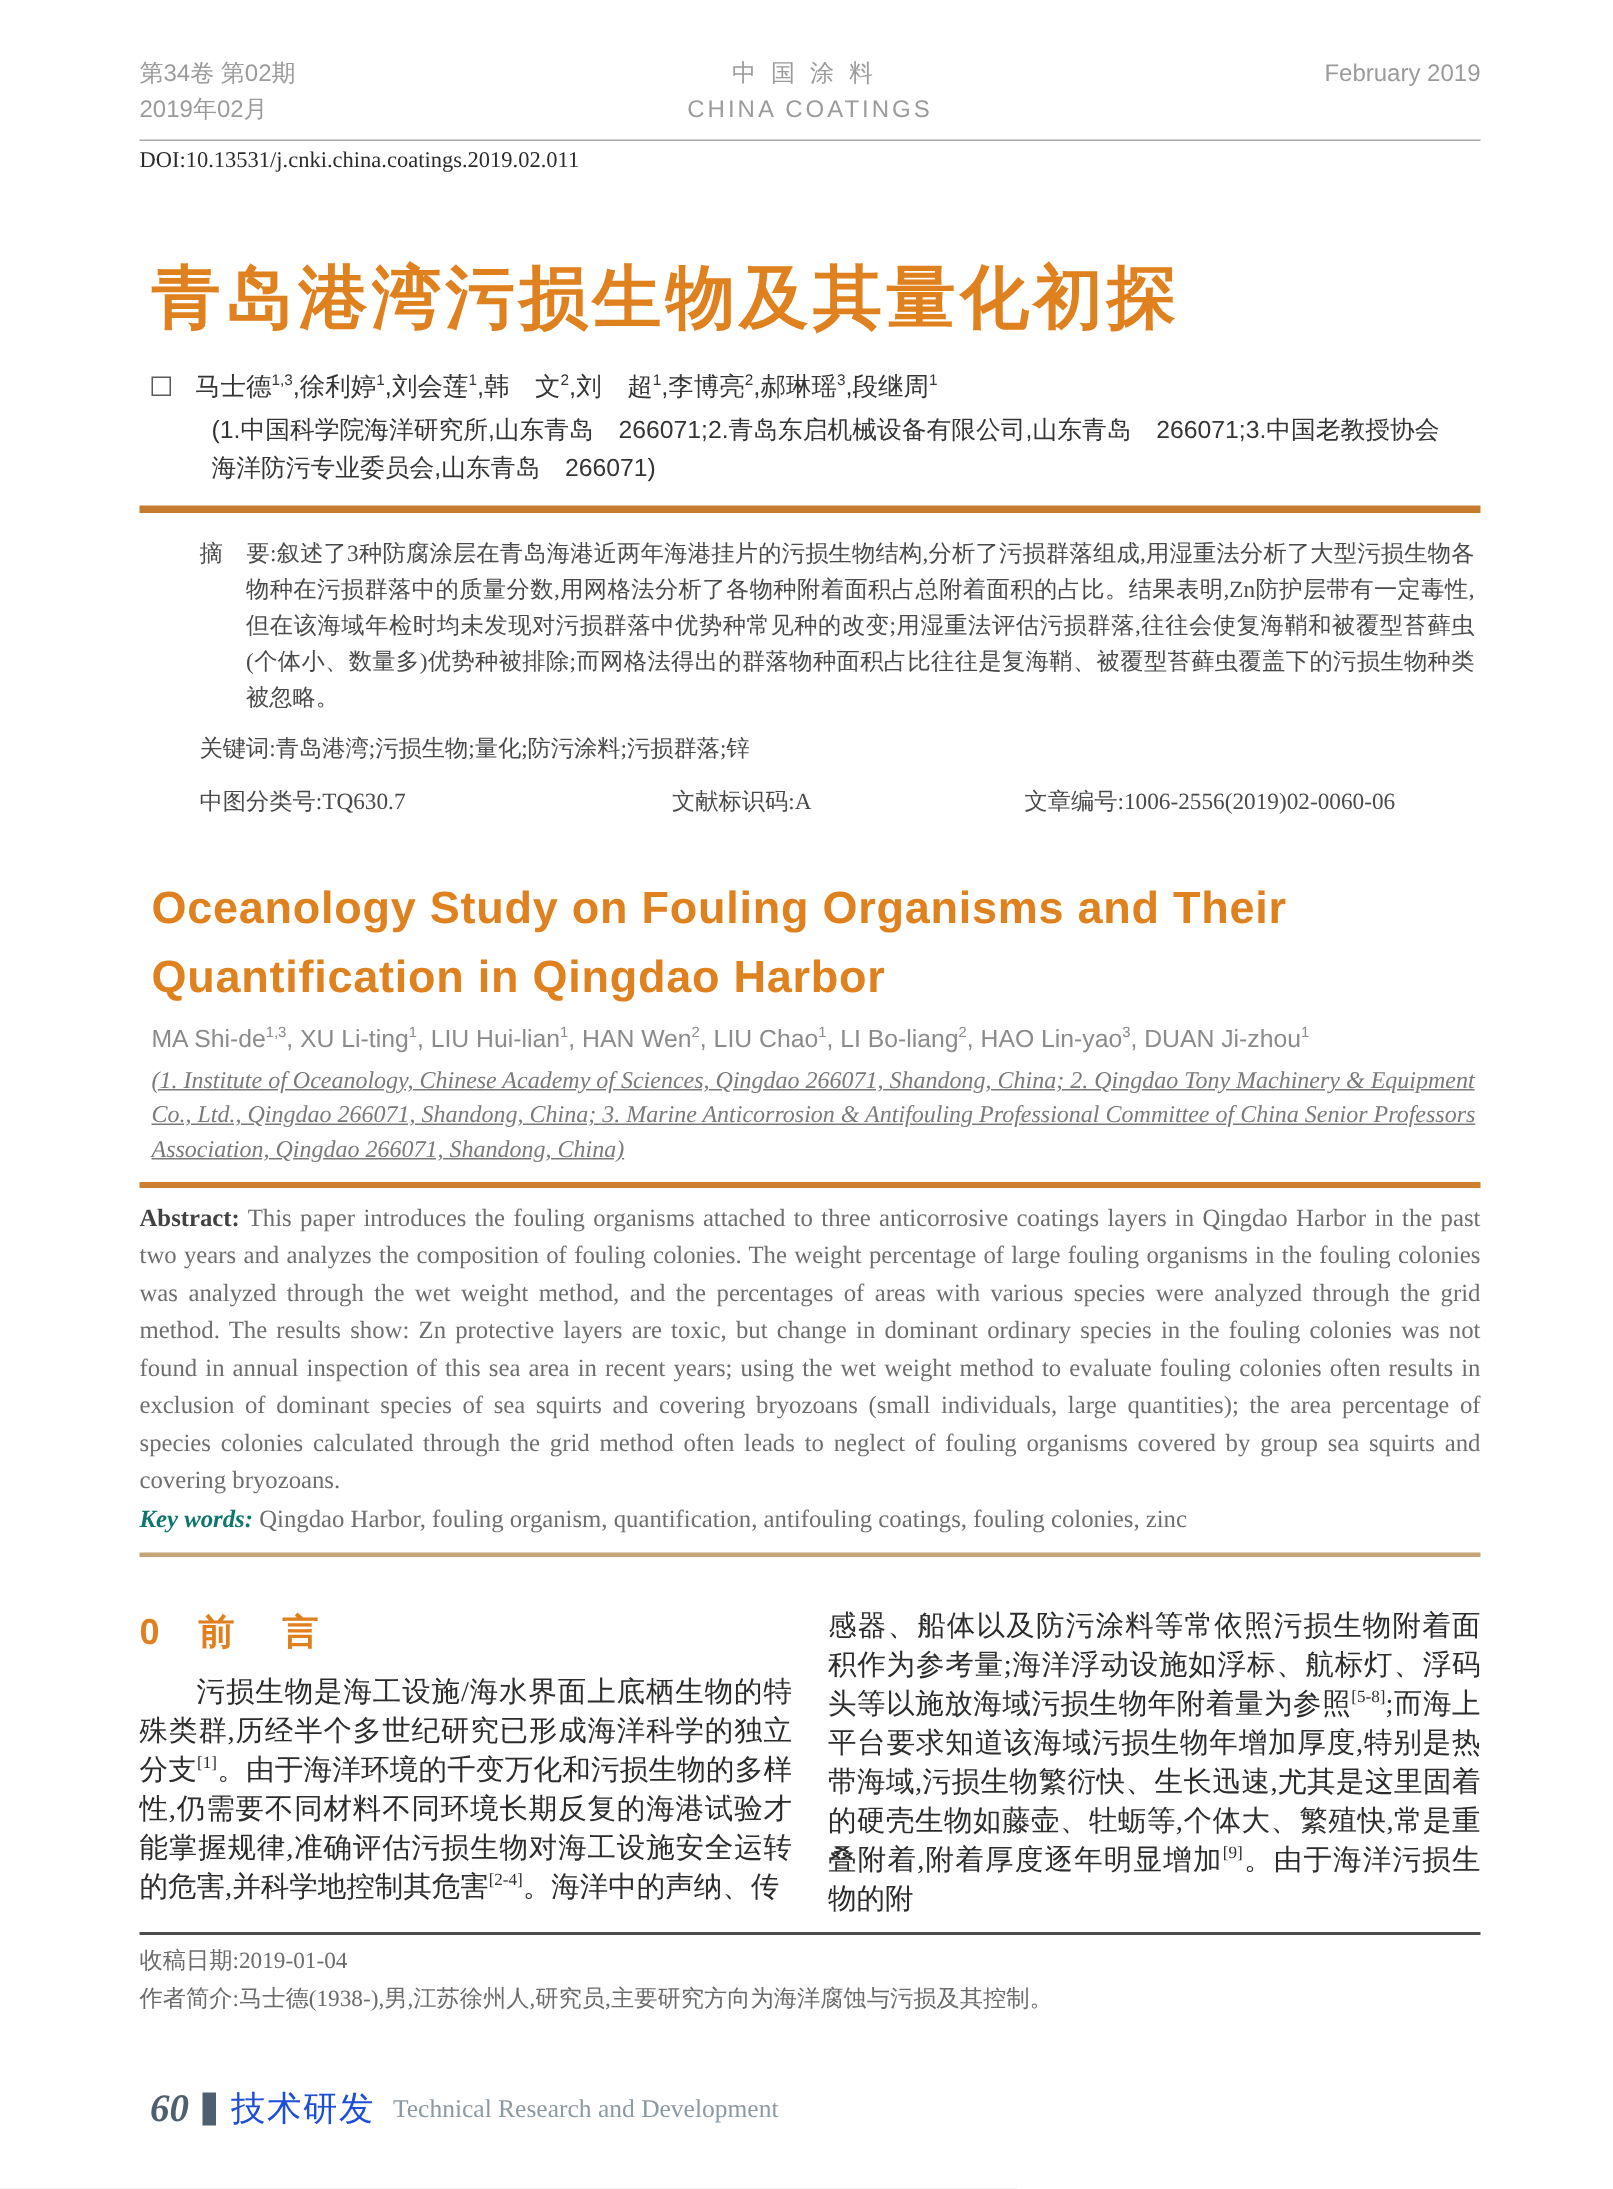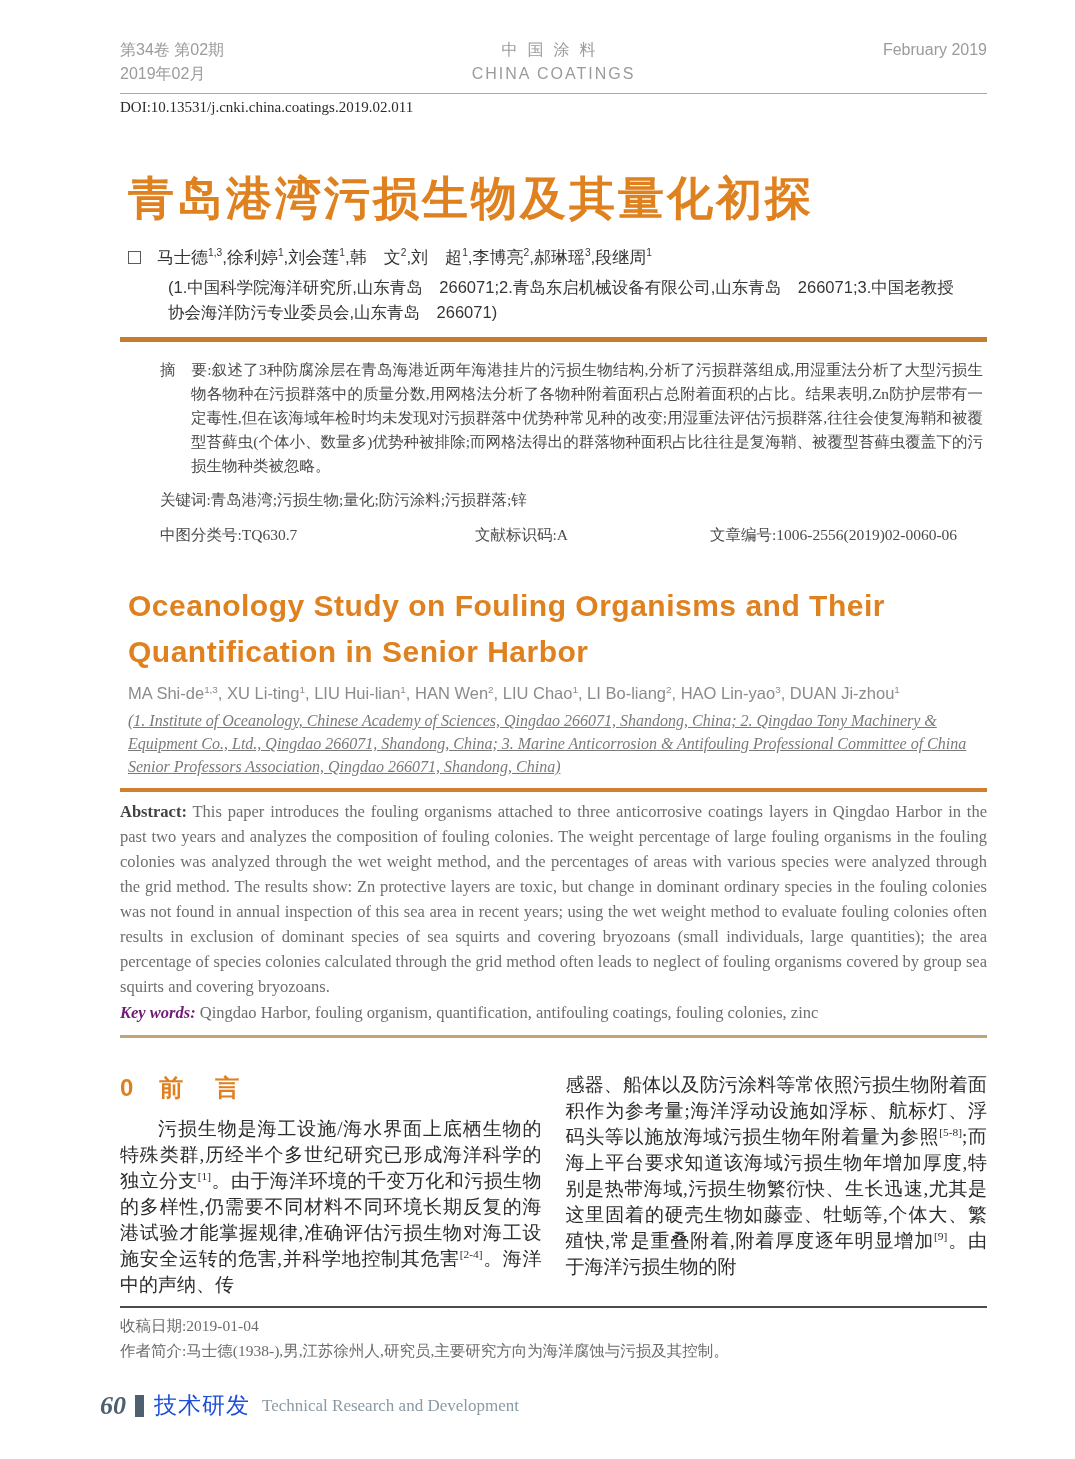--- a/index.html
+++ b/index.html
@@ -4,21 +4,21 @@
 <style>
   * { margin: 0; padding: 0; box-sizing: border-box; }
   html, body { background: #e8e8e8; }
   .page {
     position: relative;
     width: 1075px;
     height: 1459px;
     margin: 0 auto;
     background: #ffffff;
     overflow: hidden;
-    padding: 38px 88px 0 120px;
+    padding: 38px 88px 0 93px;
     font-family: "Liberation Sans", sans-serif;
   }
 
   
   .masthead { display: flex; justify-content: space-between; color: #9b9b9b; font-size: 16px; line-height: 24px; }
   .masthead .cell { flex: 1; }
   .masthead .center { text-align: center; }
   .masthead .center .cn { letter-spacing: 10px; }
   .masthead .center .en { letter-spacing: 2px; }
   .masthead .right { text-align: right; }
@@ -45,21 +45,21 @@
   
   .title-en { margin: 36px 0 0 8px; font-size: 30px; line-height: 46px; font-weight: bold; color: #e0811f; letter-spacing: 0.5px; }
   .authors-en { margin: 9px 0 0 8px; font-size: 16.5px; color: #8b8b8b; }
   .affiliations-en { margin: 6px 0 0 8px; font-family: "Liberation Serif", serif; font-style: italic; font-size: 16px; line-height: 23px; color: #7a7a7a; text-decoration: underline; }
   .rule-orange-mid { border: none; height: 4px; background: #ce8030; margin-top: 10px; }
 
   
   .abstract-en { margin-top: 7px; font-family: "Liberation Serif", serif; font-size: 16.5px; line-height: 25px; color: #6e6e6e; text-align: justify; }
   .abstract-en .lbl { font-weight: bold; color: #424242; }
   .keywords-en { margin-top: 1px; font-family: "Liberation Serif", serif; font-size: 16.5px; line-height: 25px; color: #6e6e6e; }
-  .keywords-en .lbl { font-weight: bold; font-style: italic; color: #701a75; }
+  .keywords-en .lbl { font-weight: bold; font-style: italic; color: #0f766e; }
   .rule-tan { border: none; height: 3px; background: #c4a377; margin-top: 10px; }
 
   
   .columns { display: flex; gap: 24px; margin-top: 34px; }
   .col { flex: 1; min-width: 0; }
   .section-heading { color: #df7f1e; font-size: 24px; font-weight: bold; margin-bottom: 12px; }
   .section-heading .num { margin-right: 26px; }
   .section-heading .ttl { letter-spacing: 4px; }
   .body-para { font-family: "Liberation Serif", serif; font-size: 19px; line-height: 26px; color: #2c2c2c; text-align: justify; }
   .indent { text-indent: 2em; }
@@ -103,21 +103,21 @@
   <hr class="rule-orange-top">
 
   <p class="cn-meta abstract-cn"><span>摘　要:</span><span>叙述了3种防腐涂层在青岛海港近两年海港挂片的污损生物结构,分析了污损群落组成,用湿重法分析了大型污损生物各物种在污损群落中的质量分数,用网格法分析了各物种附着面积占总附着面积的占比。结果表明,Zn防护层带有一定毒性,但在该海域年检时均未发现对污损群落中优势种常见种的改变;用湿重法评估污损群落,往往会使复海鞘和被覆型苔藓虫(个体小、数量多)优势种被排除;而网格法得出的群落物种面积占比往往是复海鞘、被覆型苔藓虫覆盖下的污损生物种类被忽略。</span></p>
   <p class="cn-meta keywords-cn"><span>关键词:</span><span>青岛港湾;污损生物;量化;防污涂料;污损群落;锌</span></p>
   <div class="cn-meta class-row">
     <span class="c1">中图分类号:TQ630.7</span>
     <span class="c2">文献标识码:A</span>
     <span class="c3">文章编号:1006-2556(2019)02-0060-06</span>
   </div>
 
-  <h2 class="title-en"><span>Oceanology Study on Fouling Organisms and Their</span><br><span>Quantification in Senior Harbor</span></h2>
+  <h2 class="title-en"><span>Oceanology Study on Fouling Organisms and Their</span><br><span>Quantification in Qingdao Harbor</span></h2>
   <div class="authors-en">MA Shi-de<sup>1,3</sup>, XU Li-ting<sup>1</sup>, LIU Hui-lian<sup>1</sup>, HAN Wen<sup>2</sup>, LIU Chao<sup>1</sup>, LI Bo-liang<sup>2</sup>, HAO Lin-yao<sup>3</sup>, DUAN Ji-zhou<sup>1</sup></div>
   <div class="affiliations-en">(1. Institute of Oceanology, Chinese Academy of Sciences, Qingdao 266071, Shandong, China; 2. Qingdao Tony Machinery &amp; Equipment Co., Ltd., Qingdao 266071, Shandong, China; 3. Marine Anticorrosion &amp; Antifouling Professional Committee of China Senior Professors Association, Qingdao 266071, Shandong, China)</div>
 
   <hr class="rule-orange-mid">
 
   <p class="abstract-en"><span class="lbl">Abstract:</span><span> This paper introduces the fouling organisms attached to three anticorrosive coatings layers in Qingdao Harbor in the past two years and analyzes the composition of fouling colonies. The weight percentage of large fouling organisms in the fouling colonies was analyzed through the wet weight method, and the percentages of areas with various species were analyzed through the grid method. The results show: Zn protective layers are toxic, but change in dominant ordinary species in the fouling colonies was not found in annual inspection of this sea area in recent years; using the wet weight method to evaluate fouling colonies often results in exclusion of dominant species of sea squirts and covering bryozoans (small individuals, large quantities); the area percentage of species colonies calculated through the grid method often leads to neglect of fouling organisms covered by group sea squirts and covering bryozoans.</span></p>
   <p class="keywords-en"><span class="lbl">Key words:</span><span> Qingdao Harbor, fouling organism, quantification, antifouling coatings, fouling colonies, zinc</span></p>
 
   <hr class="rule-tan">
 

